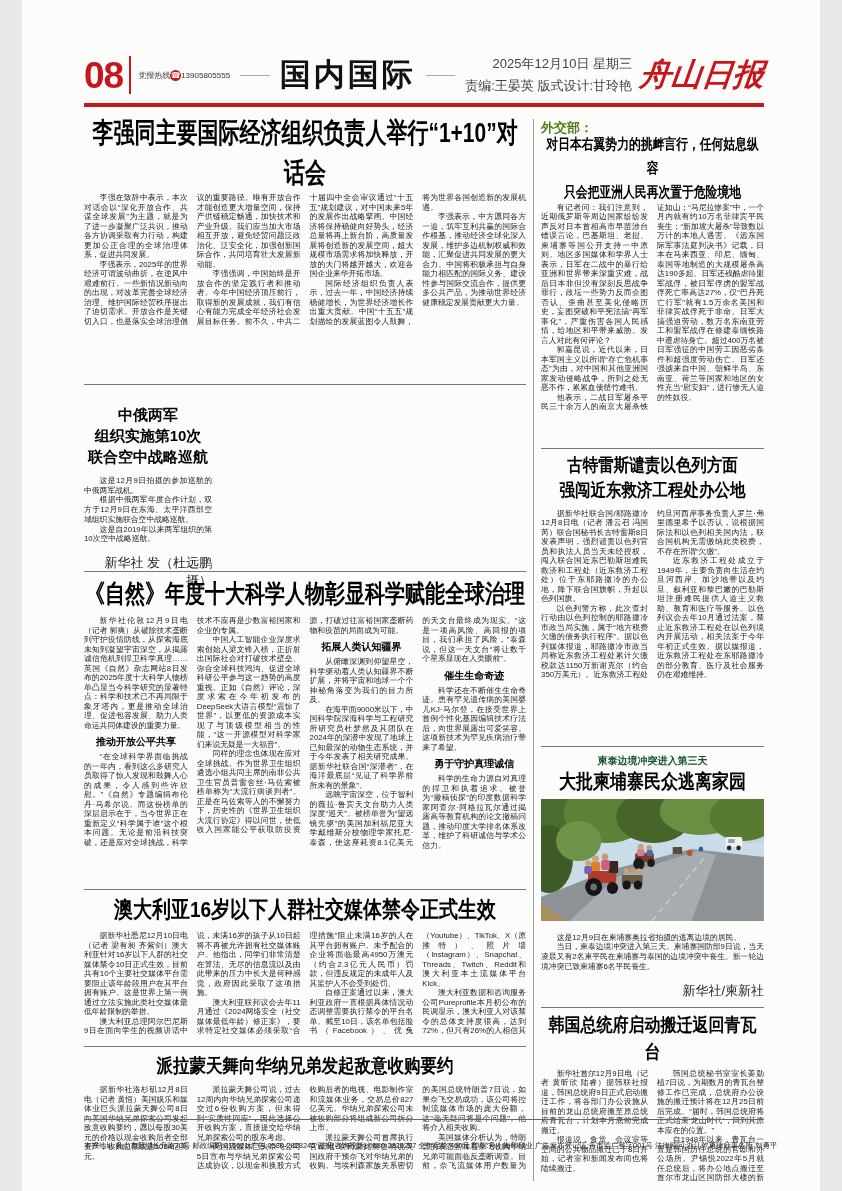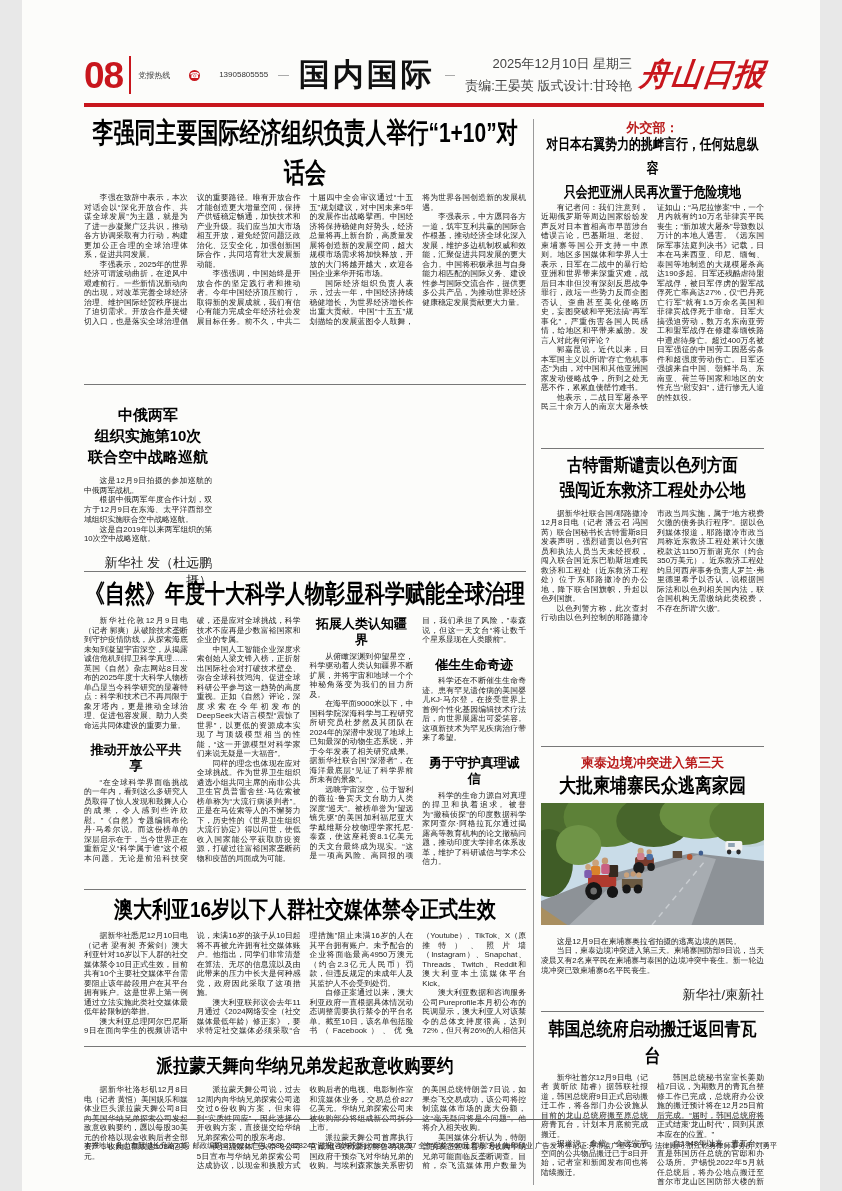--- a/index.html
+++ b/index.html
@@ -6,66 +6,66 @@
   html,body { background:#e8e8e8; }
   .page {
     width:798px; height:1191px; margin:0 auto; background:#fcfcfa;
     font-family:"Liberation Sans","DejaVu Sans",sans-serif; color:#1c1c1c;
     position:relative; padding:52px 56px 0 62px; overflow:hidden;
   }
   
   .masthead-row { display:flex; align-items:center; height:46px; }
   .page-num { color:#c8161d; font-size:37px; font-weight:bold; line-height:1; letter-spacing:-1px; }
   .pn-line { width:2px; height:38px; background:#c8161d; margin:0 7px 0 6px; }
-  .hotline { display:flex; align-items:flex-start; gap:19px; font-size:8px; color:#333; white-space:nowrap; }
+  .hotline { display:flex; align-items:center; gap:0; font-size:8px; color:#333; white-space:nowrap; }
   .phone-badge { width:11px; height:11px; border-radius:50%; background:#c8161d; color:#fff;
     font-size:8px; line-height:11px; text-align:center; display:inline-block; }
   .h-line { flex:1; height:1px; background:#aaa; margin:0 10px; }
   .section-title { font-size:31px; font-weight:900; letter-spacing:3px; color:#111;
     font-family:"Liberation Serif","DejaVu Serif",serif; }
   .head-meta { text-align:right; font-size:13px; color:#444; line-height:1.7; margin-right:8px; white-space:nowrap; }
   .masthead { color:#c8161d; font-size:31px; font-weight:bold; font-style:italic;
     font-family:"DejaVu Serif","Liberation Serif",serif; white-space:nowrap; transform:skewX(-6deg); }
   .red-rule { height:4px; background:#c8161d; margin-top:5px; }
   
   .content { display:flex; margin-top:10px; }
   .col-left { width:470px; }
   .v-divider { width:1px; background:#9a9a9a; margin:2px 7px 8px 7px; }
   .col-right { width:237px; }
   .sep { border:none; border-top:1px solid #777; margin:7px 0; }
   
   .body-cols { column-gap:9px; font-size:7.8px; line-height:1.22; text-align:justify; overflow:hidden; color:#222; }
   .cols4 { column-count:4; }
   .cols2 { column-count:2; }
   .body-cols p { text-indent:2em; margin:0; }
-  .body-cols p.subhead { text-indent:0; text-align:center; font-weight:bold; font-size:13px; margin:12px 0 4px; color:#000; }
+  .body-cols p.subhead { text-indent:0; text-align:center; font-weight:bold; font-size:10px; margin:6px 0 4px; color:#000; }
   
   .head-xl { text-align:center; font-weight:900; font-size:21px; line-height:30px;
     transform:scaleY(1.32); transform-origin:center; margin:6px 0 10px; letter-spacing:0; color:#000; }
   .head-lg { text-align:center; font-weight:900; font-size:20px; line-height:28px;
     transform:scaleY(1.25); transform-origin:center; margin:4px 0 9px; color:#000; }
   .head-md { text-align:center; font-weight:900; font-size:19px; line-height:26px;
     transform:scaleY(1.2); transform-origin:center; margin:4px 0 8px; color:#000; }
   .head-sm { text-align:center; font-weight:900; font-size:16.5px; line-height:23px;
     transform:scaleY(1.15); transform-origin:center; margin:4px 0 8px; color:#000; }
   
   .patrol { display:flex; gap:8px; height:172px;flex-direction:column; }
   .patrol-text { width:128px; }
   .patrol-title { font-size:15px; font-weight:800; text-align:center; line-height:1.4; margin:12px 0 9px; color:#000; }
   .small-caption { font-size:7.8px; line-height:1.25; text-align:justify; color:#222; }
   .small-caption p { text-indent:2em; margin:0; }
   .credit-line { font-size:13px; text-align:right; margin-top:10px; color:#222; }
   .patrol-photo { flex:1; height:100%; }
   
-  .kicker { text-align:center; font-size:13px; font-weight:bold; margin:2px 0 3px; color:#b91c1c; }
+  .kicker { text-align:left; font-size:13px; font-weight:bold; margin:2px 0 3px; color:#4d7c0f; }
   .mofa-title { text-align:center; font-weight:900; font-size:11.8px; line-height:1.6;
     transform:scaleY(1.25); transform-origin:center; margin-bottom:6px; color:#000; }
   .gut-title { text-align:center; font-weight:900; font-size:15.5px; line-height:1.45;
     transform:scaleY(1.15); transform-origin:center; margin:4px 0 8px; color:#000; }
-  .cam-t1 { text-align:center; font-weight:700; font-size:13px; margin-top:0; color:#b91c1c; }
+  .cam-t1 { text-align:center; font-weight:700; font-size:10px; margin-top:0; color:#14532d; }
   .cam-t2 { text-align:center; font-weight:900; font-size:17px; margin:2px 0 6px;
     transform:scaleY(1.15); transform-origin:center; color:#000; }
   .cam-photo { width:100%; height:122px; display:block; }
   .cam-caption { margin-top:12px; }
   
   .page-footer { position:absolute; left:62px; right:56px; bottom:40px;
     border-top:1px solid #666; padding-top:21px; text-align:center;
     font-size:7.4px; color:#222; white-space:nowrap; }
 </style>
 </head>
@@ -221,20 +221,21 @@
       <hr class="sep">
 
       <article>
         <div class="gut-title">
           <div>古特雷斯谴责以色列方面</div>
           <div>强闯近东救济工程处办公地</div>
         </div>
         <div class="body-cols cols2" style="height:230px">
             <p>据新华社联合国/耶路撒冷12月8日电（记者 潘云召 冯国芮）联合国秘书长古特雷斯8日发表声明，强烈谴责以色列官员和执法人员当天未经授权，闯入联合国近东巴勒斯坦难民救济和工程处（近东救济工程处）位于东耶路撒冷的办公地，降下联合国旗帜，升起以色列国旗。</p>
             <p>以色列警方称，此次查封行动由以色列控制的耶路撒冷市政当局实施，属于“地方税费欠缴的债务执行程序”。据以色列媒体报道，耶路撒冷市政当局称近东救济工程处累计欠缴税款达1150万新谢克尔（约合350万美元）。近东救济工程处约旦河西岸事务负责人罗兰·弗里德里希予以否认，说根据国际法和以色列相关国内法，联合国机构无需缴纳此类税费，不存在所谓“欠缴”。</p>
+            <p>近东救济工程处成立于1949年，主要负责向生活在约旦河西岸、加沙地带以及约旦、叙利亚和黎巴嫩的巴勒斯坦注册难民提供人道主义救助、教育和医疗等服务。以色列议会去年10月通过法案，禁止近东救济工程处在以色列境内开展活动，相关法案于今年年初正式生效。据以媒报道，近东救济工程处在东耶路撒冷的部分教育、医疗及社会服务仍在艰难维持。</p>
           </div>
       </article>
 
       <hr class="sep">
 
       <section>
         <div class="cam-t1">柬泰边境冲突进入第三天</div>
         <div class="cam-t2">大批柬埔寨民众逃离家园</div>
         <svg class="cam-photo" viewBox="0 0 237 122" preserveAspectRatio="none">
           <rect x="0" y="0" width="237" height="122" fill="#c9dce8"></rect>

